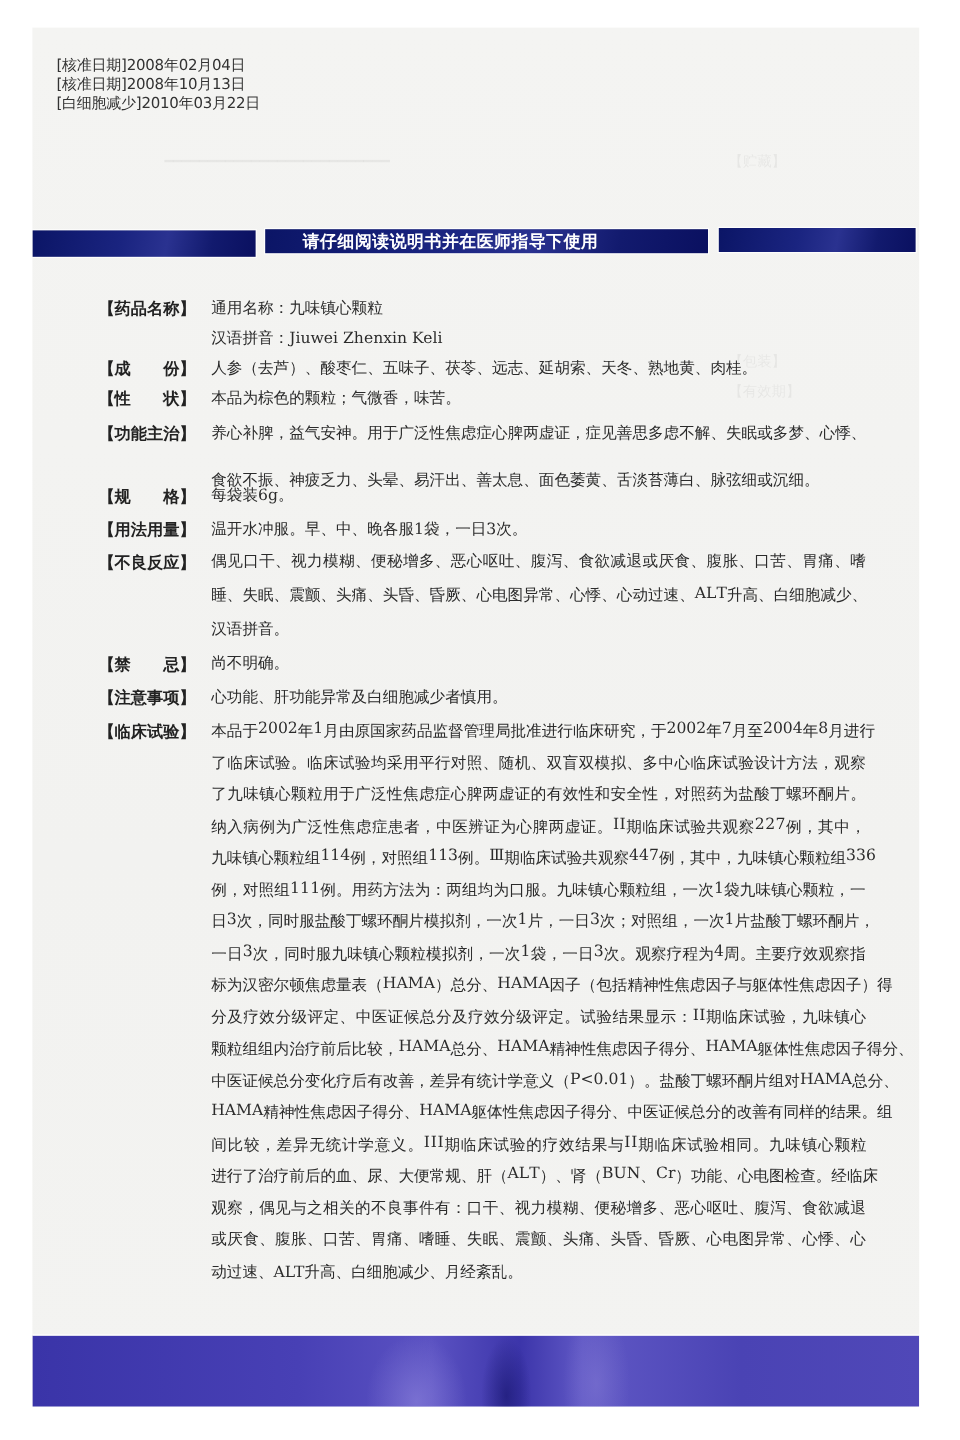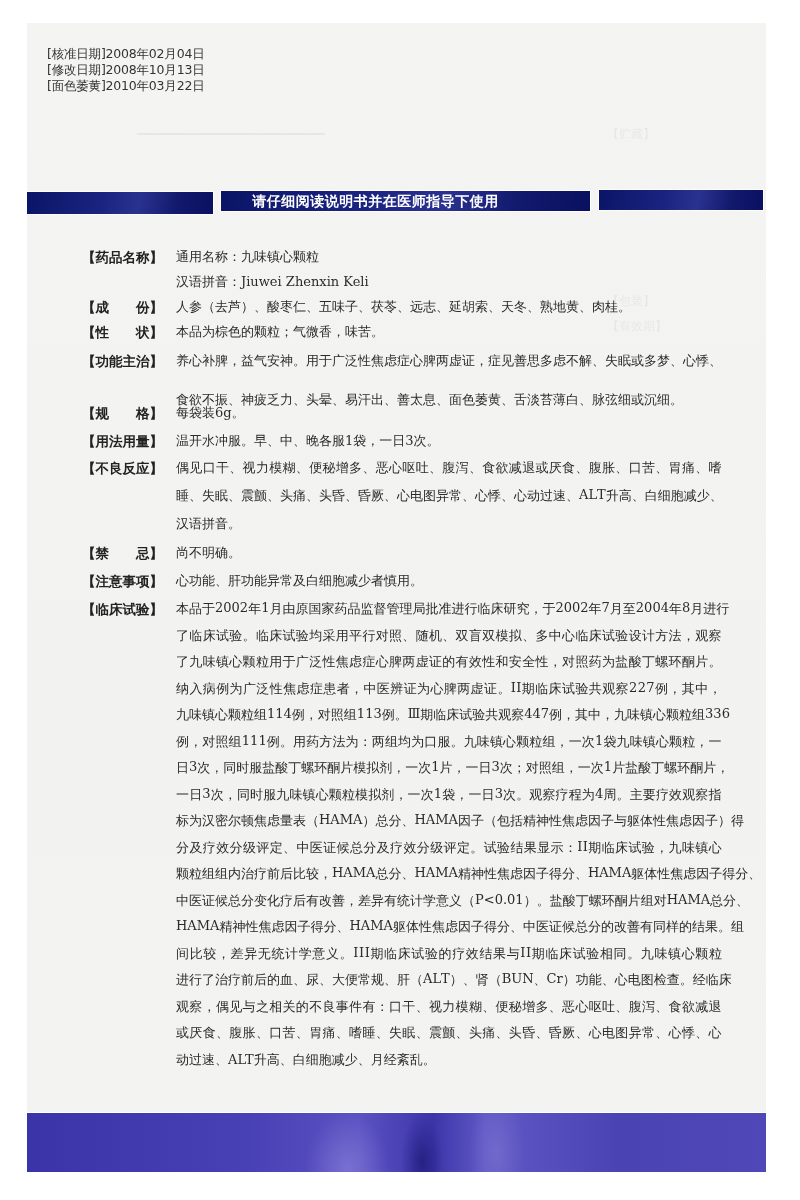--- a/index.html
+++ b/index.html
@@ -64,22 +64,22 @@
 
 <div class="page">
 
   <div class="ghost" style="left:110px;top:104px;">━━━━━━━━━━━━━━━━━━━━━━━━━━</div>
   <div class="ghost" style="left:580px;top:103px;">【贮藏】</div>
   <div class="ghost" style="left:580px;top:270px;text-align:center;">【包装】</div>
   <div class="ghost" style="left:580px;top:295px;">【有效期】</div>
 
   <div class="dates">
     <div>[核准日期]2008年02月04日</div>
-    <div>[修改日期]2008年10月13日</div>
-    <div>[面色萎黄]2010年03月22日</div>
+    <div>[核准日期]2008年10月13日</div>
+    <div>[白细胞减少]2010年03月22日</div>
   </div>
 
 
   <div class="band left"></div>
   <div class="band mid">
     <span class="band-text">请仔细阅读说明书并在医师指导下使用</span>
   </div>
   <div class="band right"></div>
 
   <div class="content" id="content">

